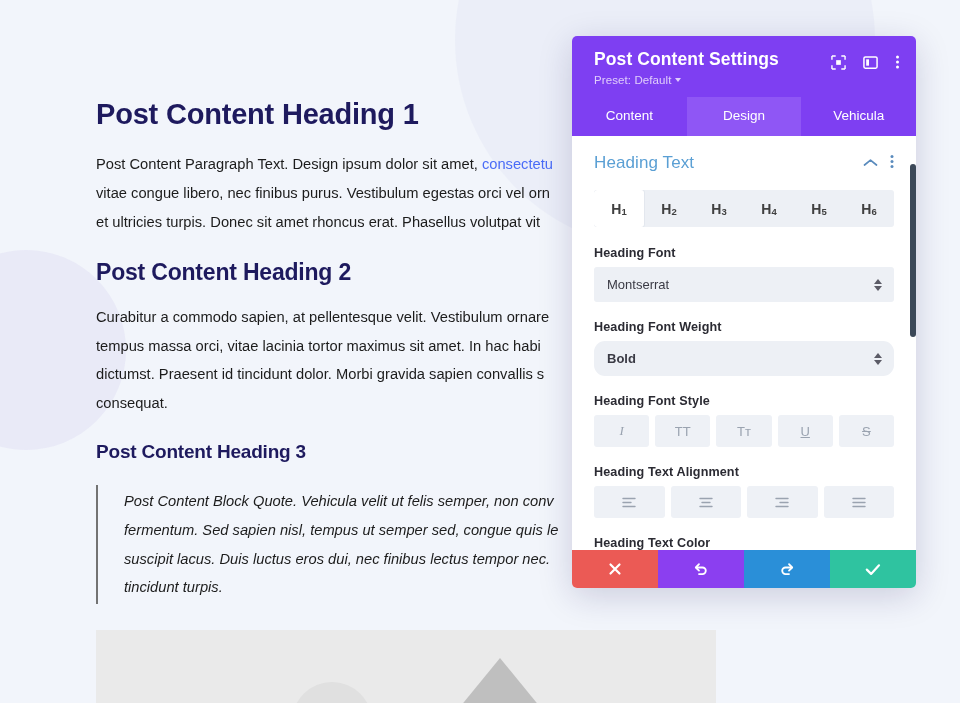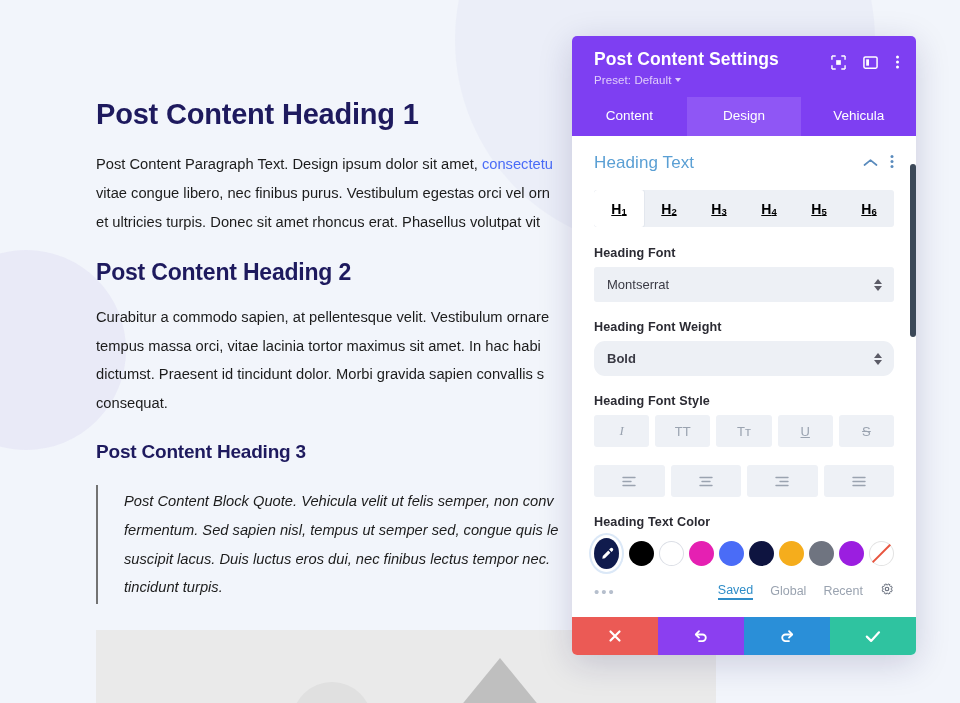--- a/index.html
+++ b/index.html
@@ -68,21 +68,21 @@
   #ph-mountain {
     position:absolute; left:296px; top:28px;
     width:0; height:0;
     border-left:108px solid transparent;
     border-right:108px solid transparent;
     border-bottom:132px solid #bfbfbf;
   }
 
   
   #settings-modal {
-    position:absolute; left:572px; top:36px; width:344px; height:619px;
+    position:absolute; left:572px; top:36px; width:344px; height:552px;
     border-radius:5px; overflow:hidden;
     box-shadow:0 8px 34px rgba(30,20,90,.18);
     background:#fff;
     display:flex; flex-direction:column;
   }
   #modal-header {
     background:#7e3ff2; padding:13px 20px 11px 22px;
     position:relative; flex:0 0 auto;
   }
   #modal-title { color:#fff; font-size:17.5px; font-weight:bold; letter-spacing:.1px; }
@@ -119,21 +119,21 @@
   #section-title { color:#5a9fd4; font-size:17px; letter-spacing:.1px; }
   #section-head-icons { display:flex; align-items:center; gap:12px; }
 
   
   #heading-levels {
     display:flex; background:#edf0f5; border-radius:3px; overflow:hidden;
     margin-bottom:19px;
   }
   .hl {
     flex:1; text-align:center; padding:11px 0 10px; cursor:pointer;
-    color:#000000; font-size:14px; font-weight:bold;text-decoration:underline;
+    color:#404040; font-size:14px; font-weight:bold;
   }
   .hl .sub { font-size:9.5px; font-weight:bold; vertical-align:-1px; }
   .hl.active {
     background:#fff; border-radius:3px;
     box-shadow:0 0 0 1px #e3e7ee;
   }
 
   .field-label {
     font-size:12.6px; color:#2b2b33; font-weight:bold;
     margin-bottom:7px; letter-spacing:.1px;
@@ -359,20 +359,21 @@
           <span class="gl">Tᴛ</span>
         </div>
       <div class="tgl">
           <span class="gl" style="text-decoration:underline;">U</span>
         </div>
       <div class="tgl">
           <span class="gl" style="text-decoration:line-through;">S</span>
         </div>
     </div>
 
+    <div class="field-label">Heading Text Alignment</div>
     <div id="align-row">
       <div class="tgl">
         <svg width="16" height="11" viewBox="0 0 16 11">
           <path d="M2 1.5h12M2 5.5h8M2 9.5h12" stroke="#9aa3b0" stroke-width="1.4" stroke-linecap="round"></path>
         </svg>
       </div>
       <div class="tgl">
         <svg width="16" height="11" viewBox="0 0 16 11">
           <path d="M2 1.5h12M4 5.5h8M2 9.5h12" stroke="#9aa3b0" stroke-width="1.4" stroke-linecap="round"></path>
         </svg>

